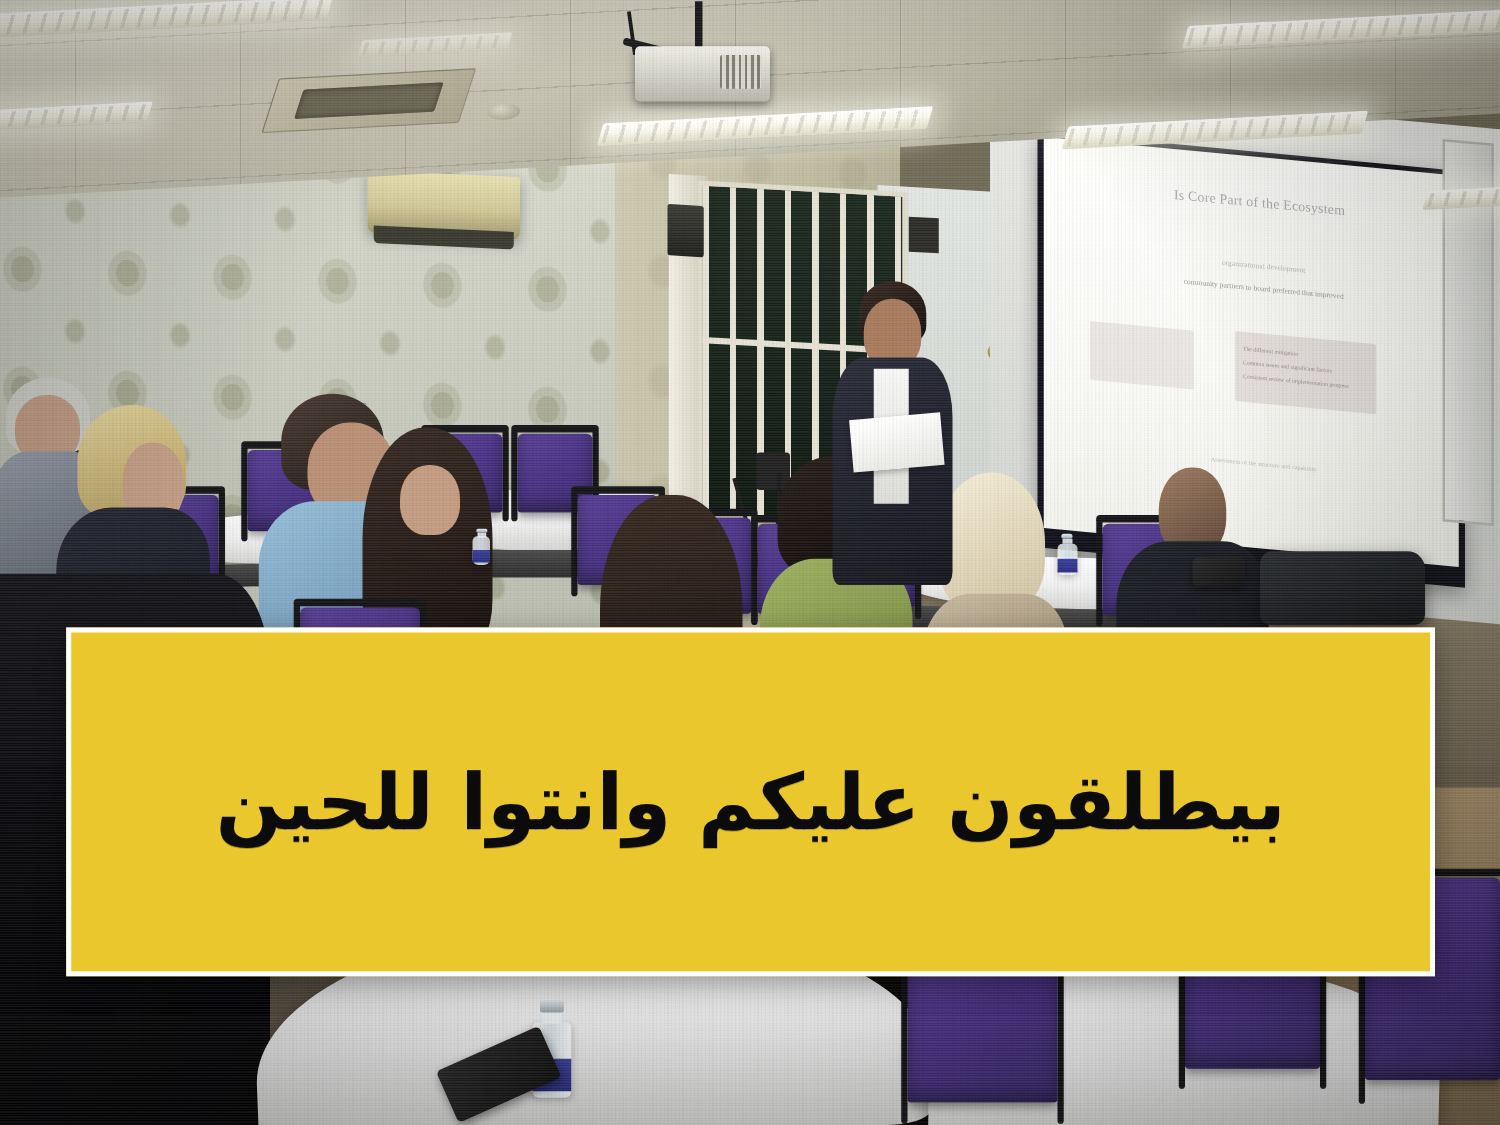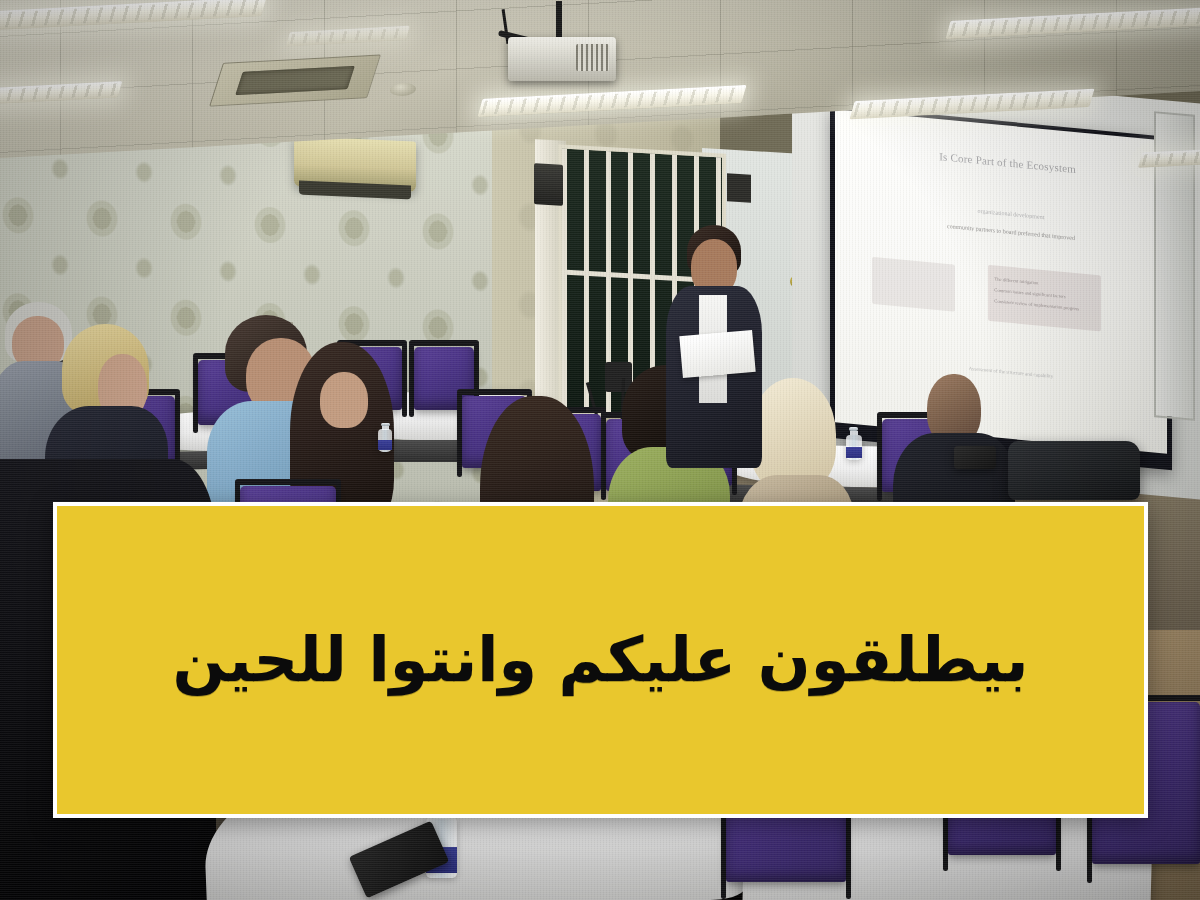--- a/index.html
+++ b/index.html
@@ -549,21 +549,21 @@
       repeating-linear-gradient(0deg, rgba(255,255,255,.5) 0 1px, rgba(0,0,0,0) 1px 2px),
       repeating-linear-gradient(90deg, rgba(0,0,0,.4) 0 1px, rgba(0,0,0,0) 1px 3px);
   }
 
   
   .caption-banner {
     position: absolute;
     left: 53px;
     top: 502px;
     width: 1095px;
-    height: 316px;
+    height: 279px;
     background: #e9c72d;
     border: 4px solid #ffffff;
     box-sizing: border-box;
     display: flex;
     flex-direction: column;
     align-items: center;
     justify-content: center;
     box-shadow: 0 6px 22px rgba(0,0,0,.35);
   }
   .caption-text {

